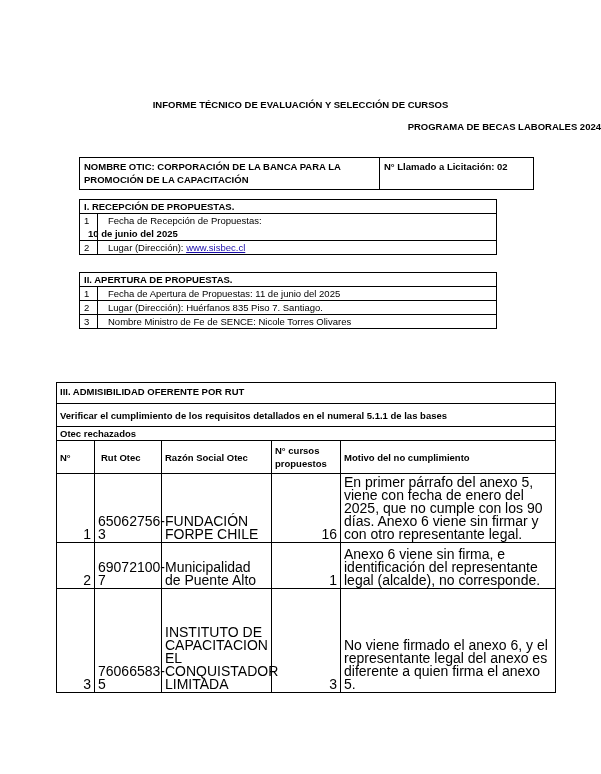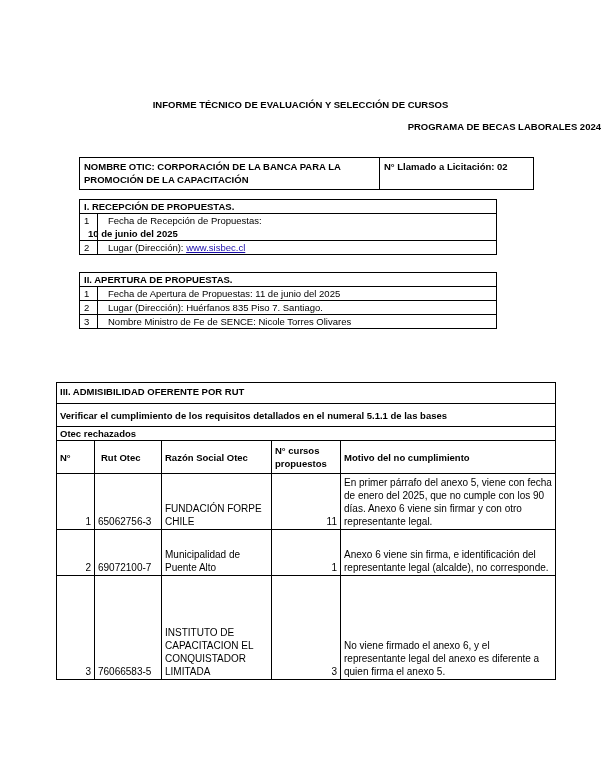--- a/index.html
+++ b/index.html
@@ -26,21 +26,21 @@
     #sec1 td, #sec2 td { line-height: 13px; height: 13px; padding: 0 4px; }
     .num { width: 14px; }
     a.link { color: #1a0dab; text-decoration: underline; }
 
     #sec3 { left: 56px; top: 382px; width: 499px; }
     #sec3 td { padding: 2px 3px; line-height: 13px; }
     #sec3 .sechead td { height: 16px; }
     #sec3 .verify td { height: 18px; vertical-align: middle; margin-top: 13px; }
     #sec3 .otec td { height: 12px; padding: 0 3px; }
     #sec3 .colhead td { height: 28px; vertical-align: middle; }
-    #sec3 .datarow td { vertical-align: bottom; font-size: 10px; line-height: 13px; padding-bottom: 1px; }
+    #sec3 .datarow td { vertical-align: bottom; font-size: 14px; line-height: 13px; padding-bottom: 1px; }
     .r { text-align: right; }
   </style>
 </head>
 <body>
 
 <div class="title t1">INFORME TÉCNICO DE EVALUACIÓN Y SELECCIÓN DE CURSOS</div>
 <div class="title t2">PROGRAMA DE BECAS LABORALES 2024</div>
 
 <table id="hdr">
   <colgroup>
@@ -124,21 +124,21 @@
     <td class="bold">N°</td>
     <td class="bold" style="padding-left:6px">Rut Otec</td>
     <td class="bold">Razón Social Otec</td>
     <td class="bold">N° cursos propuestos</td>
     <td class="bold">Motivo del no cumplimiento</td>
   </tr>
   <tr class="datarow" style="height:54px">
     <td class="r">1</td>
     <td>65062756-3</td>
     <td>FUNDACIÓN FORPE CHILE</td>
-    <td class="r">11</td>
+    <td class="r">16</td>
     <td>En primer párrafo del anexo 5, viene con fecha de enero del 2025, que no cumple con los 90 días. Anexo 6 viene sin firmar y con otro representante legal.</td>
   </tr>
   <tr class="datarow" style="height:46px">
     <td class="r">2</td>
     <td>69072100-7</td>
     <td>Municipalidad de Puente Alto</td>
     <td class="r">1</td>
     <td>Anexo 6 viene sin firma, e identificación del representante legal (alcalde), no corresponde.</td>
   </tr>
   <tr class="datarow" style="height:104px">

